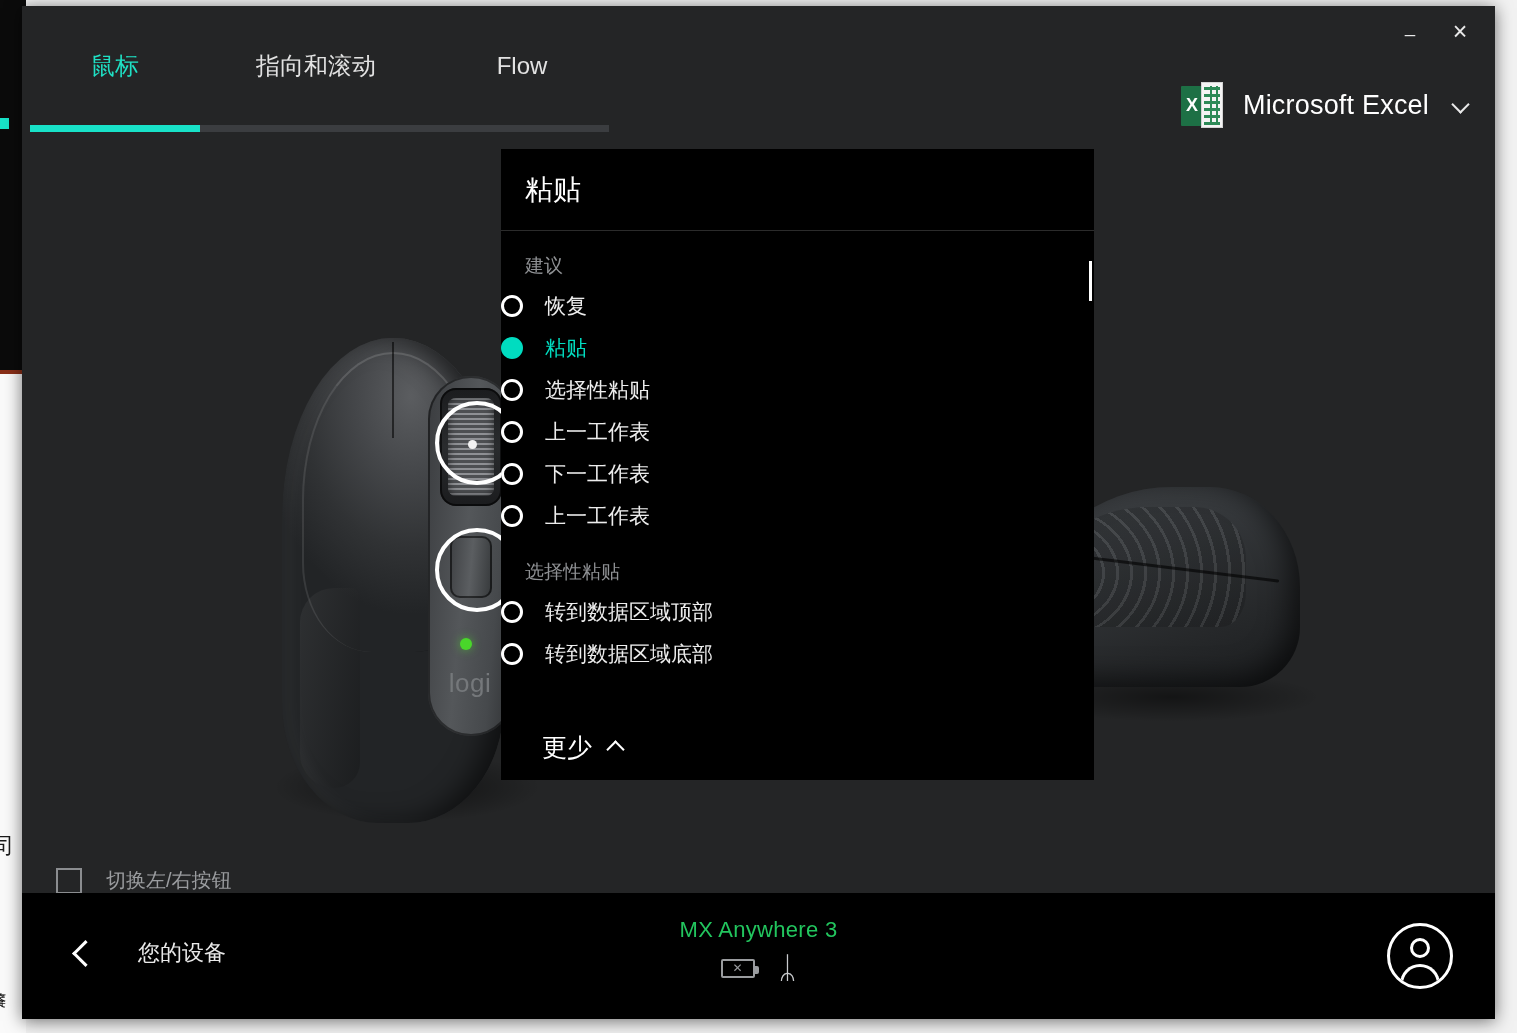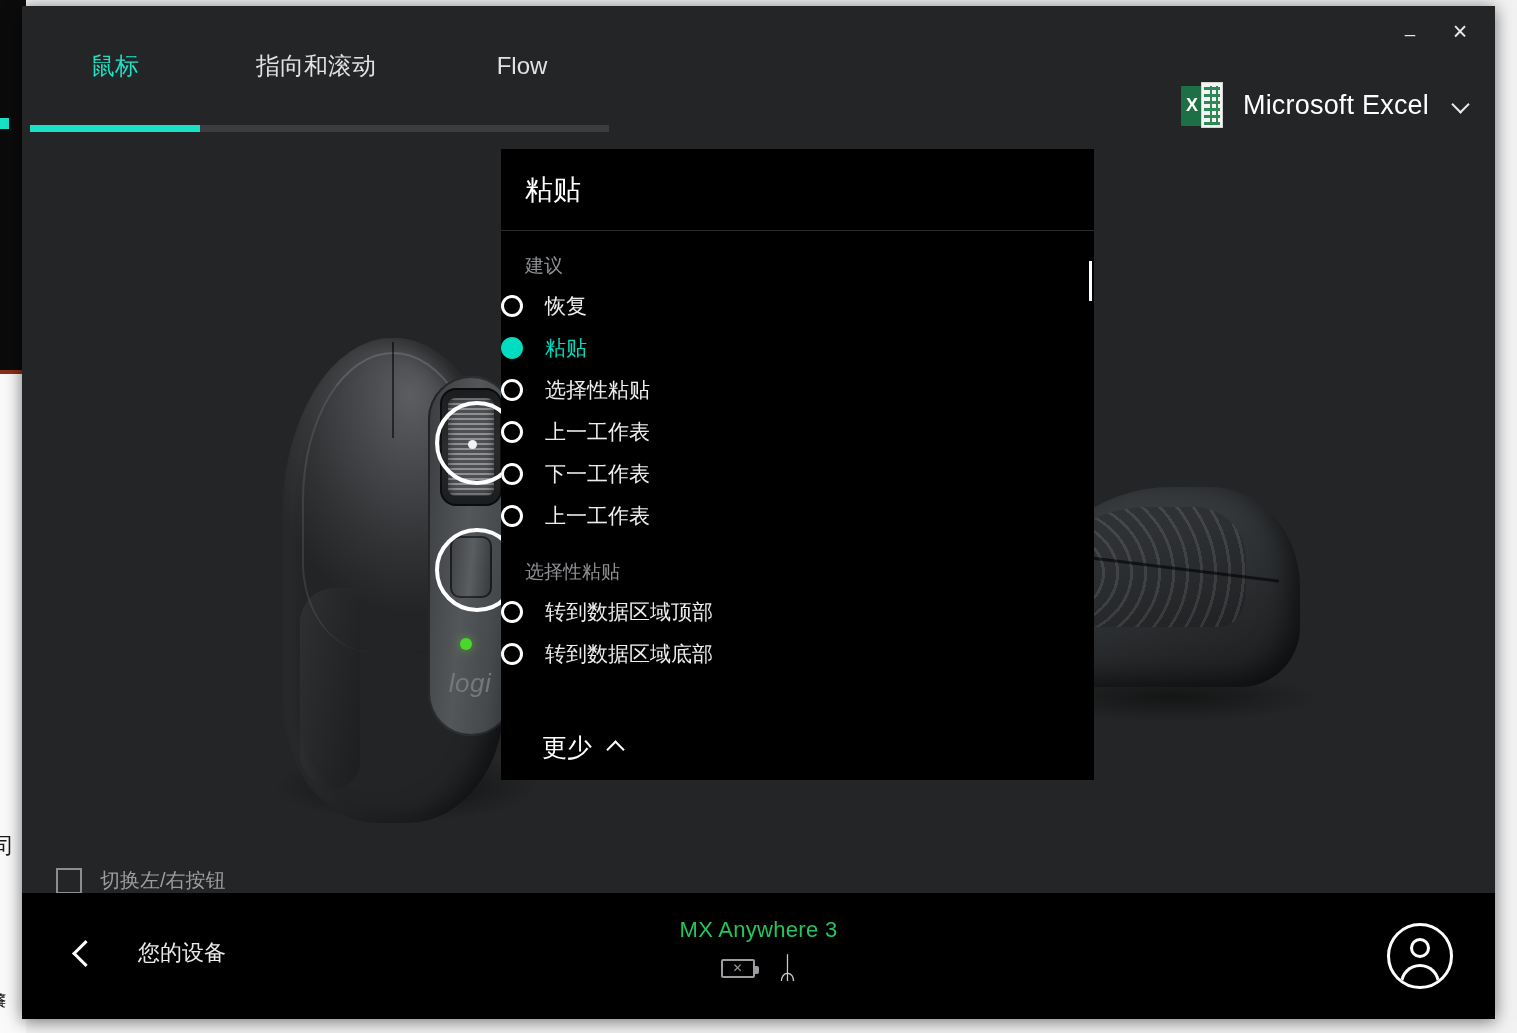--- a/index.html
+++ b/index.html
@@ -148,21 +148,21 @@
   #main {
     position: absolute; left: 0; top: 126px; width: 100%; height: 761px;
     background: #242526;
     overflow: hidden;
   }
   #mouse-stage { position: absolute; inset: 0; }
 
   
   .mouse-top {
     position: absolute; left: 260px; top: 206px;
-    width: 222px; height: 485px; font-style: italic;
+    width: 222px; height: 485px;
   }
   .mouse-body {
     position: absolute; inset: 0;
     border-radius: 110px 110px 96px 96px / 180px 180px 120px 120px;
     background:
       radial-gradient(ellipse 70% 45% at 58% 12%, #5b5d60 0%, #45474a 35%, #303234 70%, #222426 100%),
       linear-gradient(100deg, #2b2d2f 0%, #404346 38%, #4a4d50 55%, #313335 85%, #202224 100%);
     box-shadow: inset -14px 0 26px rgba(0,0,0,.55), inset 12px 0 18px rgba(255,255,255,.04);
   }
   .mouse-seam {
@@ -262,21 +262,21 @@
   }
   .mouse-side-shadow {
     position: absolute; left: 1000px; top: 540px; width: 300px; height: 50px;
     border-radius: 50%;
     background: radial-gradient(ellipse at center, rgba(0,0,0,.45), rgba(0,0,0,0) 70%);
   }
 
   
   #swap-row {
     position: absolute; left: 34px; top: 735px;
-    display: flex; align-items: center; gap: 18px; cursor: default;
+    display: flex; align-items: center; gap: 24px; cursor: default;
   }
   .checkbox {
     width: 26px; height: 26px;
     border: 2px solid #8b8d90; background: transparent;
   }
   #swap-label { font-size: 20px; color: #9a9c9f; }
 
   
   #action-popup {
     position: absolute;

